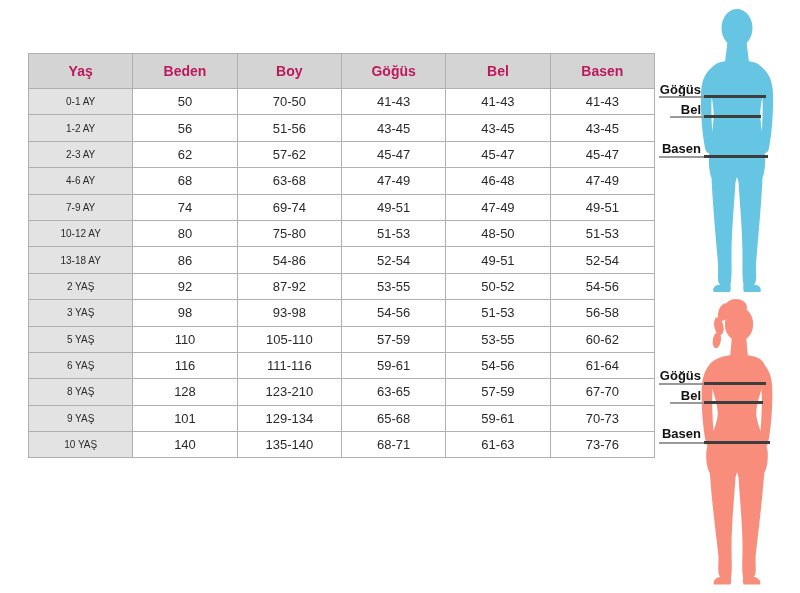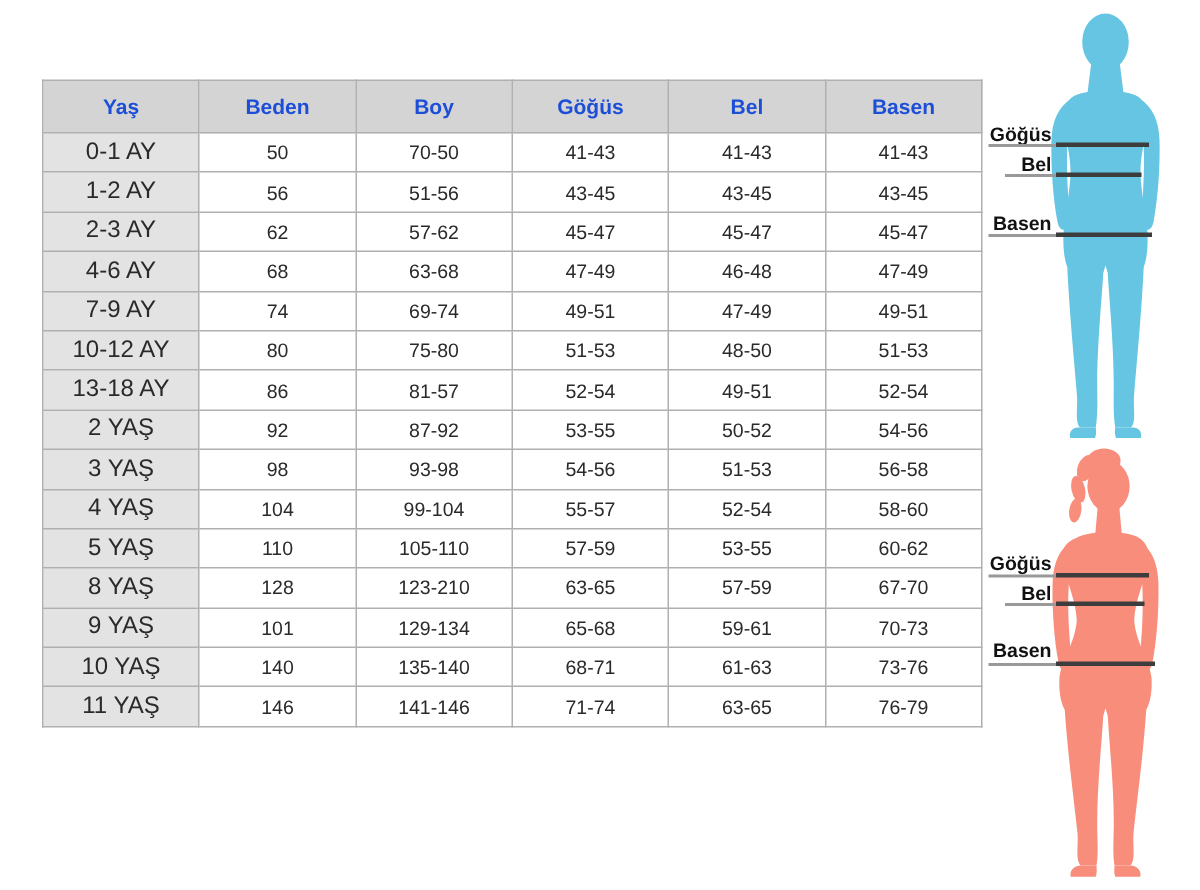--- a/index.html
+++ b/index.html
@@ -14,35 +14,35 @@
   .size-table{
     position:absolute;left:28px;top:53px;
     width:627px;
     border-collapse:collapse;
     table-layout:fixed;
   }
   .size-table th{
     height:34px;
     background:#d4d4d4;
     border:1px solid #b0b0b0;
-    font-size:14px;font-weight:bold;color:#1d4ed8;
+    font-size:14px;font-weight:bold;color:#be185d;
     text-align:center;vertical-align:middle;
     padding:0;
   }
   .size-table td{
     height:25.4px;
     border:1px solid #b0b0b0;
     font-size:13px;color:#2a2a2a;
     text-align:center;vertical-align:middle;
     background:#ffffff;
     padding:0;
   }
   .size-table td.age{
     background:#e3e3e3;
-    font-size:16px;
+    font-size:10px;
   }
   
   .fig{position:absolute;}
   .fig-boy{left:687px;top:4px;width:100px;height:292px;}
   .fig-girl{left:684px;top:296px;width:106px;height:290px;}
   
   .mlabel{
     position:absolute;
     font-size:13px;font-weight:bold;color:#111;
     width:44px;text-align:right;
@@ -114,21 +114,21 @@
           <td class="age">10-12 AY</td>
           <td class="val">80</td>
           <td class="val">75-80</td>
           <td class="val">51-53</td>
           <td class="val">48-50</td>
           <td class="val">51-53</td>
         </tr>
         <tr>
           <td class="age">13-18 AY</td>
           <td class="val">86</td>
-          <td class="val">81-57</td>
+          <td class="val">54-86</td>
           <td class="val">52-54</td>
           <td class="val">49-51</td>
           <td class="val">52-54</td>
         </tr>
         <tr>
           <td class="age">2 YAŞ</td>
           <td class="val">92</td>
           <td class="val">87-92</td>
           <td class="val">53-55</td>
           <td class="val">50-52</td>
@@ -136,36 +136,36 @@
         </tr>
         <tr>
           <td class="age">3 YAŞ</td>
           <td class="val">98</td>
           <td class="val">93-98</td>
           <td class="val">54-56</td>
           <td class="val">51-53</td>
           <td class="val">56-58</td>
         </tr>
         <tr>
-          <td class="age">4 YAŞ</td>
-          <td class="val">104</td>
-          <td class="val">99-104</td>
-          <td class="val">55-57</td>
-          <td class="val">52-54</td>
-          <td class="val">58-60</td>
-        </tr>
-        <tr>
           <td class="age">5 YAŞ</td>
           <td class="val">110</td>
           <td class="val">105-110</td>
           <td class="val">57-59</td>
           <td class="val">53-55</td>
           <td class="val">60-62</td>
         </tr>
         <tr>
+          <td class="age">6 YAŞ</td>
+          <td class="val">116</td>
+          <td class="val">111-116</td>
+          <td class="val">59-61</td>
+          <td class="val">54-56</td>
+          <td class="val">61-64</td>
+        </tr>
+        <tr>
           <td class="age">8 YAŞ</td>
           <td class="val">128</td>
           <td class="val">123-210</td>
           <td class="val">63-65</td>
           <td class="val">57-59</td>
           <td class="val">67-70</td>
         </tr>
         <tr>
           <td class="age">9 YAŞ</td>
           <td class="val">101</td>
@@ -174,28 +174,20 @@
           <td class="val">59-61</td>
           <td class="val">70-73</td>
         </tr>
         <tr>
           <td class="age">10 YAŞ</td>
           <td class="val">140</td>
           <td class="val">135-140</td>
           <td class="val">68-71</td>
           <td class="val">61-63</td>
           <td class="val">73-76</td>
-        </tr>
-        <tr>
-          <td class="age">11 YAŞ</td>
-          <td class="val">146</td>
-          <td class="val">141-146</td>
-          <td class="val">71-74</td>
-          <td class="val">63-65</td>
-          <td class="val">76-79</td>
         </tr>
       </tbody>
   </table>
 
   <svg class="fig fig-boy" viewBox="0 0 100 292" aria-hidden="true">
     <g fill="#66C5E2">
       <ellipse cx="50" cy="24" rx="15.5" ry="19"></ellipse>
       <path d="M41,34 h18 l3,24 h-24 z"></path>
       <path d="M29,60 C38,55 62,55 71,60 C76,63 78,68 78.5,75
                C76,92 72.5,102 73.5,115 C74.5,130 77.5,140 78,152

